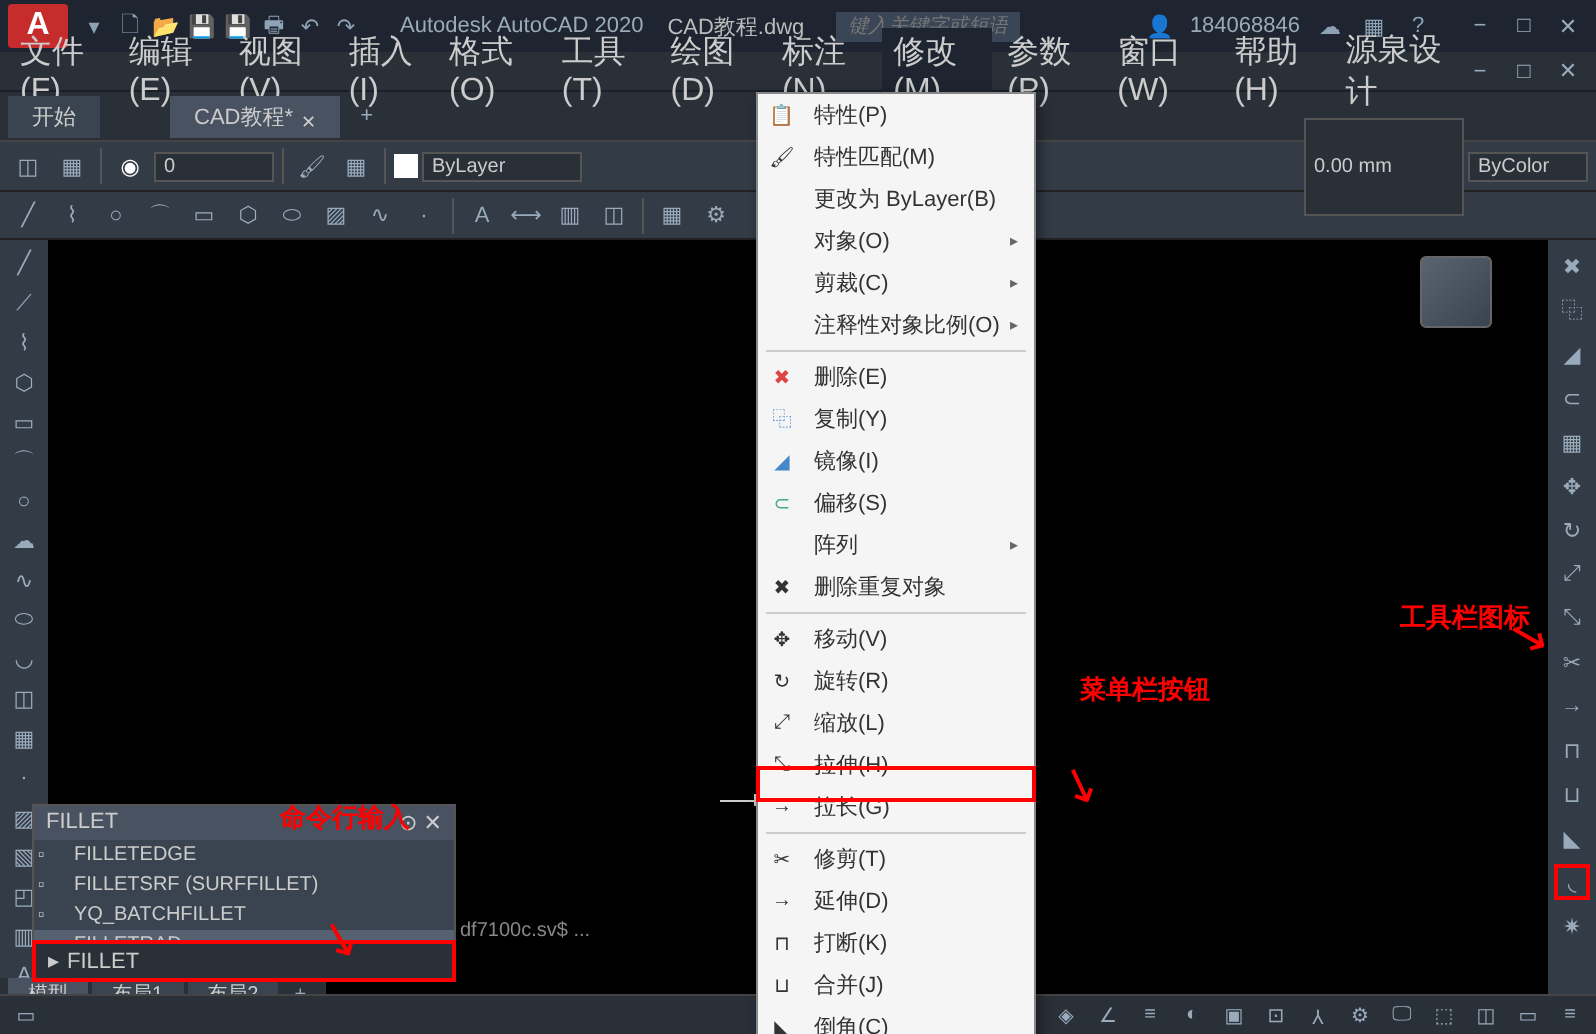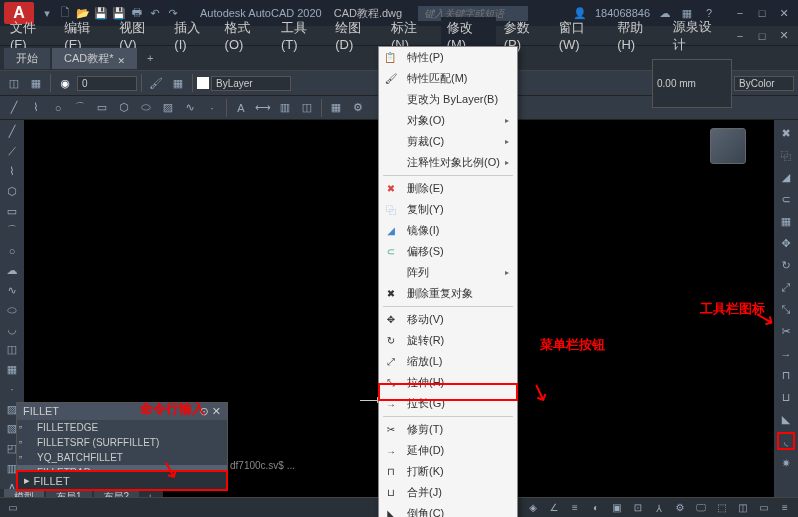--- a/index.html
+++ b/index.html
@@ -3,31 +3,31 @@
 <meta charset="utf-8">
 <style>
 *{margin:0;padding:0;box-sizing:border-box;font-family:"Microsoft YaHei",Arial,sans-serif;font-size:11px;}
 body{background:#2a3038;color:#ccc;width:798px;height:517px;overflow:hidden;position:relative;}
 .titlebar{height:26px;background:#1e2530;display:flex;align-items:center;padding:0 4px;gap:6px;}
 .logo{width:30px;height:22px;background:#c72c2c;color:#fff;font-weight:bold;font-size:16px;display:flex;align-items:center;justify-content:center;border-radius:2px;}
 .title-icons{display:flex;gap:4px;align-items:center;}
 .ticon{width:14px;height:14px;display:flex;align-items:center;justify-content:center;color:#8da2b5;cursor:pointer;}
 .app-title{color:#9ab;font-size:11px;margin-left:14px;}
 .doc-title{color:#bbb;font-size:11px;margin-left:6px;}
-.search-box{background:#3a4555;border:none;color:#889;padding:2px 6px;font-size:10px;width:110px;margin-left:10px;font-style:italic;}
+.search-box{background:#3a4555;border:none;color:#889;padding:2px 6px;font-size:10px;width:92px;margin-left:10px;font-style:italic;}
 .user-info{margin-left:auto;display:flex;gap:8px;align-items:center;color:#9ab;}
 .win-controls{display:flex;gap:2px;margin-left:8px;}
 .win-btn{width:20px;height:16px;color:#9ab;display:flex;align-items:center;justify-content:center;cursor:pointer;}
 .menubar{height:20px;background:#2a3038;display:flex;align-items:center;padding:0 4px;gap:2px;border-bottom:1px solid #1a1f28;}
-.menu-item{padding:2px 6px;color:#ccc;cursor:pointer;font-size:13px;}
+.menu-item{padding:2px 6px;color:#ccc;cursor:pointer;font-size:16px;}
 .menu-item.active{background:#1e2530;}
 .win-controls-sm{margin-left:auto;display:flex;gap:2px;}
 .tabs{height:24px;background:#2a3038;display:flex;align-items:center;padding:0 4px;gap:2px;}
 .tab{padding:3px 12px;background:#3a4450;color:#ccc;cursor:pointer;font-size:11px;display:flex;align-items:flex-end;gap:4px;}
-.tab.active{background:#485260;}
+.tab.active{background:#485260;margin-left:33px;}
 .tab-close{font-size:9px;}
 .tab-plus{padding:3px 8px;color:#9ab;cursor:pointer;}
 .toolbar1{height:26px;background:#333b46;display:flex;align-items:center;padding:0 4px;gap:2px;border-top:1px solid #444;border-bottom:1px solid #222;}
 .tb-btn{width:20px;height:20px;display:flex;align-items:center;justify-content:center;color:#9ab;cursor:pointer;}
 .tb-sep{width:1px;height:18px;background:#555;margin:0 2px;}
 .layer-select{background:#2a3038;border:1px solid #555;color:#ccc;padding:1px 4px;font-size:10px;width:60px;}
 .bylayer-select{background:#2a3038;border:1px solid #555;color:#ccc;padding:1px 4px;font-size:10px;width:80px;}
 .lw-select{background:#2a3038;border:1px solid #555;color:#ccc;padding:18px 4px;font-size:10px;width:80px;}
 .bycolor-select{background:#2a3038;border:1px solid #555;color:#ccc;padding:1px 4px;font-size:10px;width:60px;}
 .toolbar2{height:24px;background:#333b46;display:flex;align-items:center;padding:0 4px;gap:2px;border-bottom:1px solid #222;}

